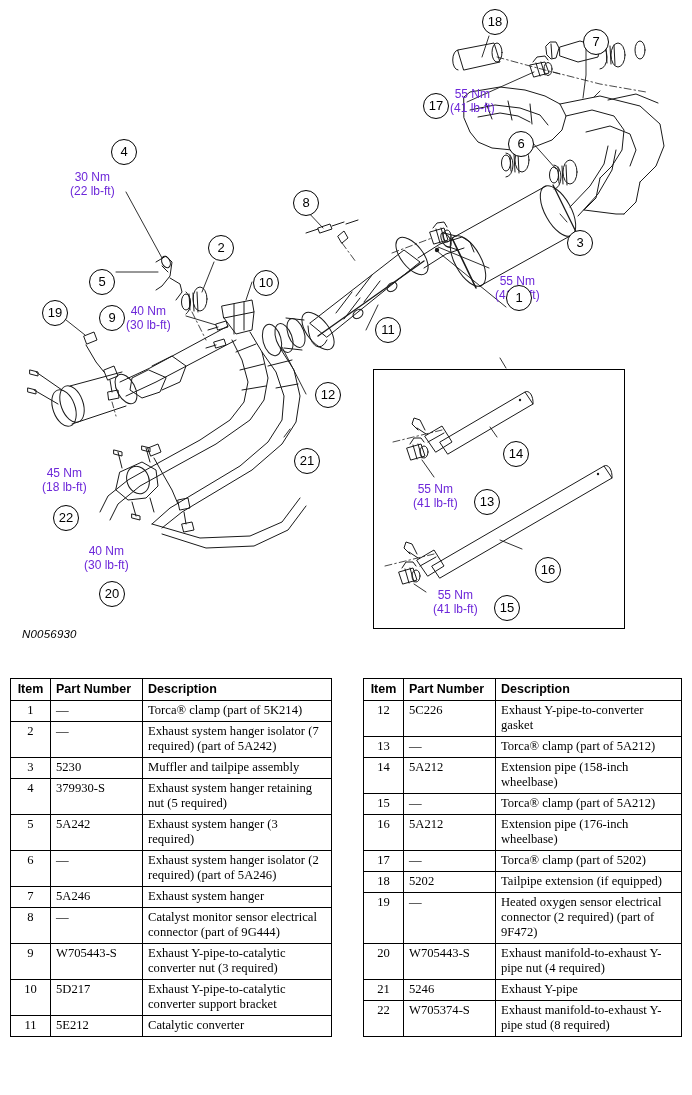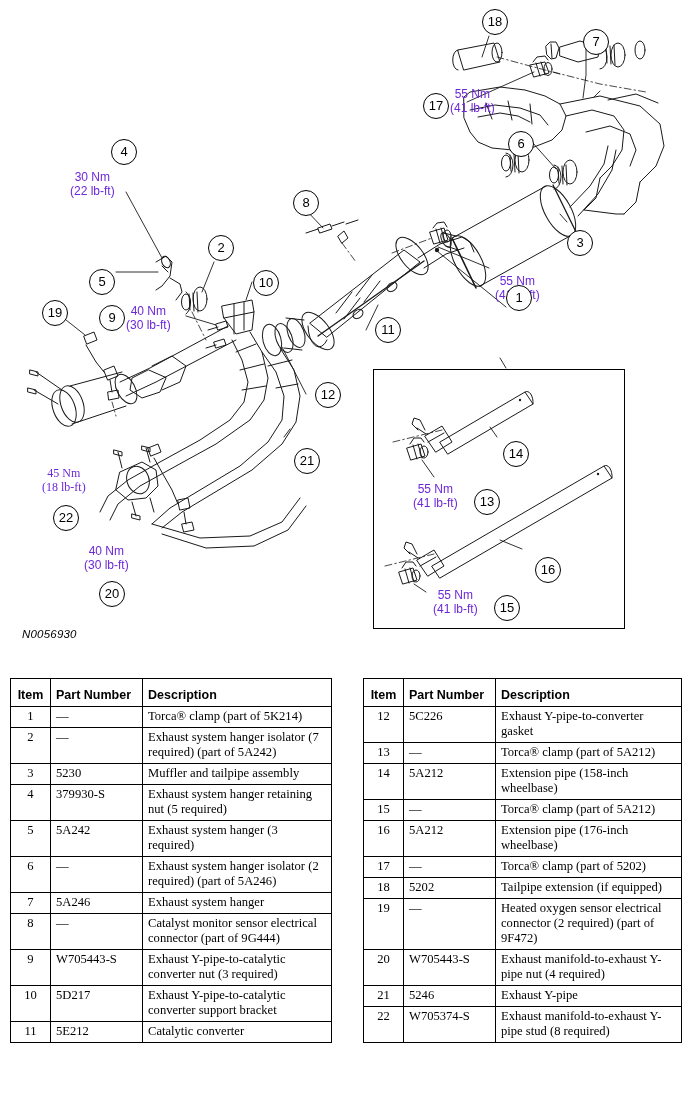--- a/index.html
+++ b/index.html
@@ -96,21 +96,21 @@
   .parts-table td, .parts-table th {
     border: 1px solid #000;
     padding: 2px 5px 3px 5px;
     vertical-align: top;
   }
   .parts-table th {
     font-family: "Liberation Sans", sans-serif;
     font-size: 12.5px;
     font-weight: bold;
     text-align: left;
-    padding-top: 9px;
+    padding-top: 3px;
     padding-bottom: 4px;
     margin-left: 16px;
   }
   .parts-table th.c-item { text-align: center; }
   .parts-table td {
     font-family: "Liberation Serif", serif;
     font-size: 12.6px;
     line-height: 15px;
   }
   .parts-table td.c-item {
@@ -434,21 +434,21 @@
     <span class="ln">(30 lb-ft)</span>
   </div>
   <div class="torque" style="left:450px; top:87px;">
     <span class="ln">55 Nm</span>
     <span class="ln">(41 lb-ft)</span>
   </div>
   <div class="torque" style="left:495px; top:274px;">
     <span class="ln">55 Nm</span>
     <span class="ln">(41 lb-ft)</span>
   </div>
-  <div class="torque" style="left:42px; top:466px;font-family:Liberation Serif, serif;">
+  <div class="torque" style="left:42px; top:466px;">
     <span class="ln">45 Nm</span>
     <span class="ln">(18 lb-ft)</span>
   </div>
   <div class="torque" style="left:84px; top:544px;">
     <span class="ln">40 Nm</span>
     <span class="ln">(30 lb-ft)</span>
   </div>
   <div class="torque" style="left:413px; top:482px;">
     <span class="ln">55 Nm</span>
     <span class="ln">(41 lb-ft)</span>

